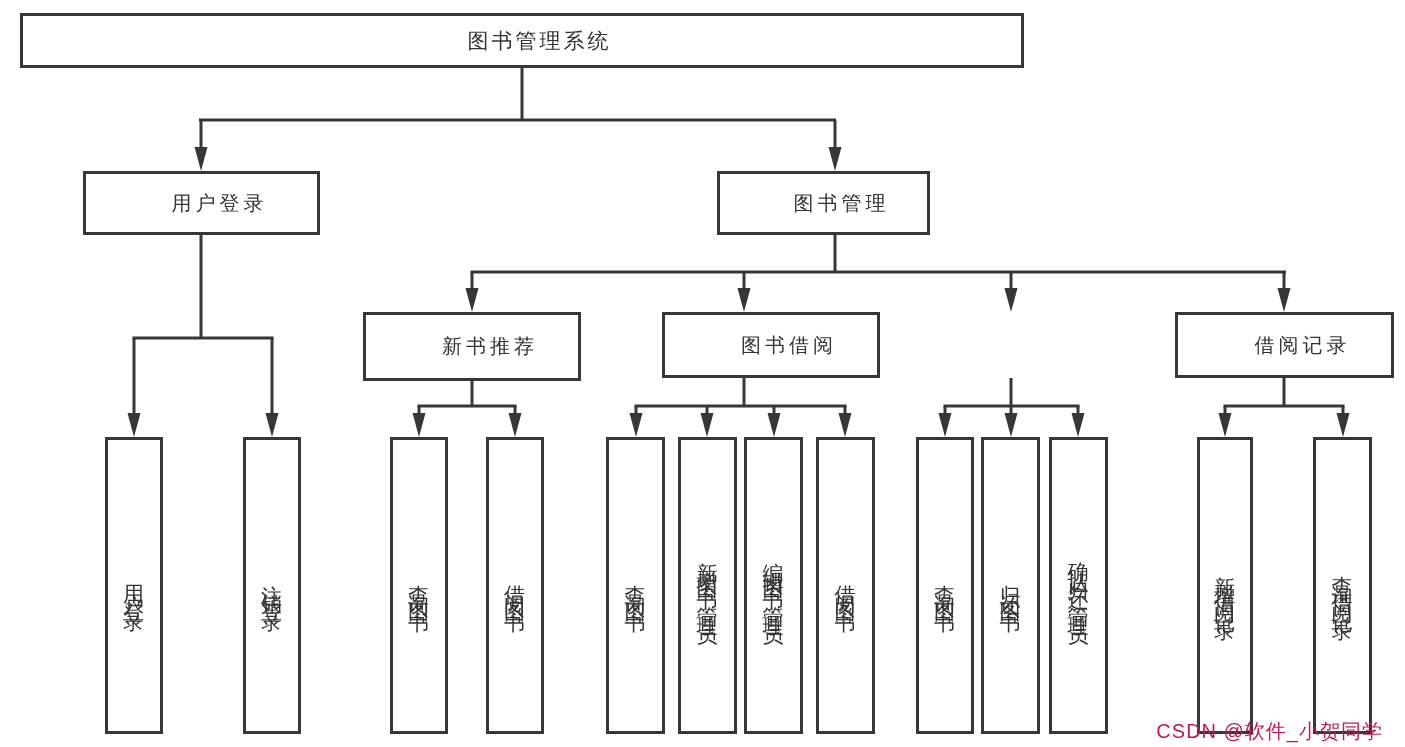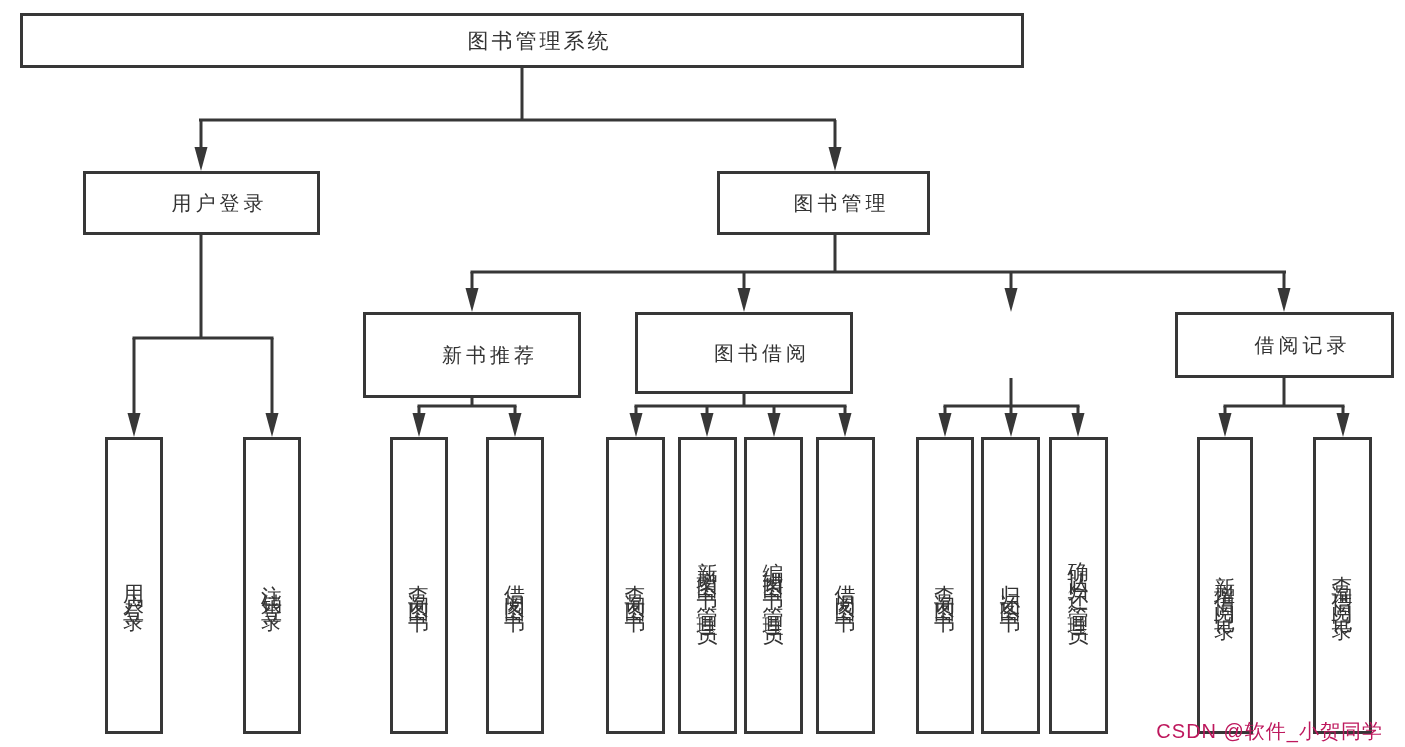--- a/index.html
+++ b/index.html
@@ -47,22 +47,22 @@
     font-size: 21px;
     letter-spacing: 9px;
     line-height: 1;
   }
   
   .n-root  { left: 20px;   top: 13px;  width: 1004px; height: 55px; }
   
   .n-l2a   { left: 83px;   top: 171px; width: 237px;  height: 64px; }
   .n-l2b   { left: 717px;  top: 171px; width: 213px;  height: 64px; }
   
-  .n-l3a   { left: 363px;  top: 312px; width: 218px;  height: 86px; }
-  .n-l3b   { left: 635px;  top: 312px; width: 218px;  height: 82px; }
+  .n-l3a   { left: 363px;  top: 312px; width: 218px;  height: 69px; }
+  .n-l3b   { left: 662px;  top: 312px; width: 218px;  height: 66px; }
   .n-l3c   { left: 902px;  top: 312px; width: 219px;  height: 66px; }
   .n-l3d   { left: 1175px; top: 312px; width: 219px;  height: 66px; }
   
   .leaf    { top: 437px; height: 297px; }
   .n-p1  { left: 105px;  width: 58px; }
   .n-p2  { left: 243px;  width: 58px; }
   .n-p3  { left: 390px;  width: 58px; }
   .n-p4  { left: 486px;  width: 58px; }
   .n-p5  { left: 606px;  width: 59px; }
   .n-p6  { left: 678px;  width: 59px; }

